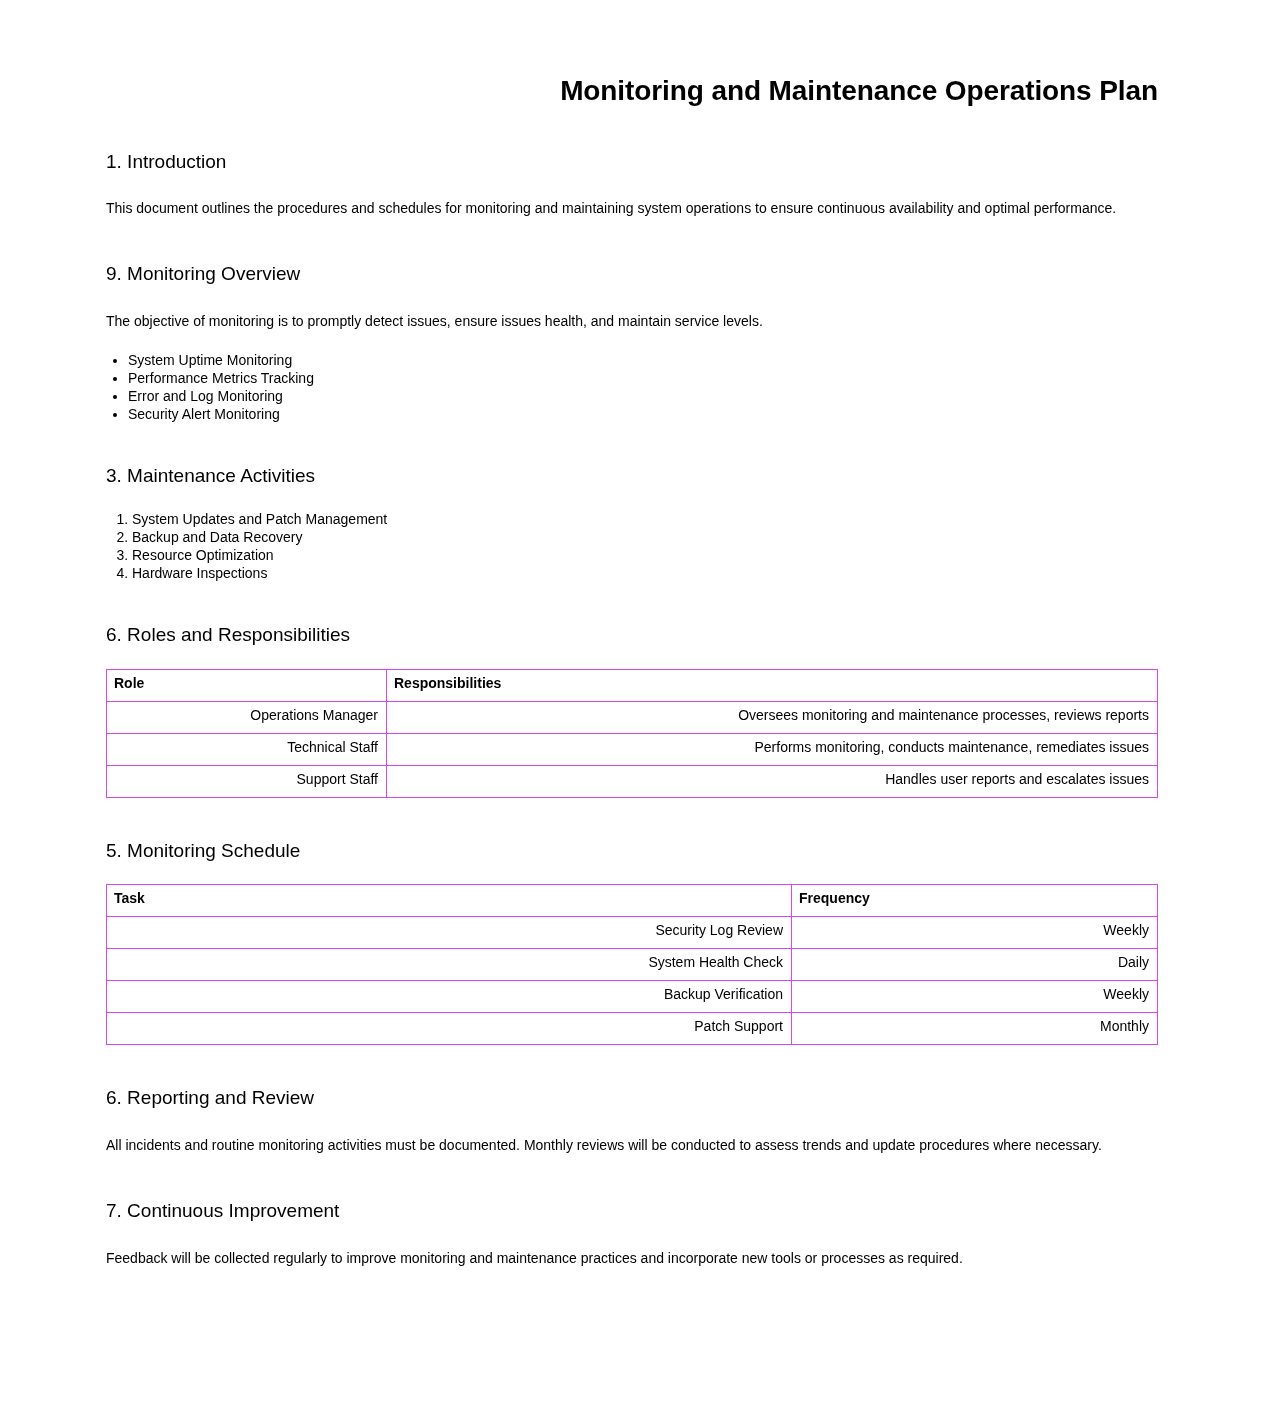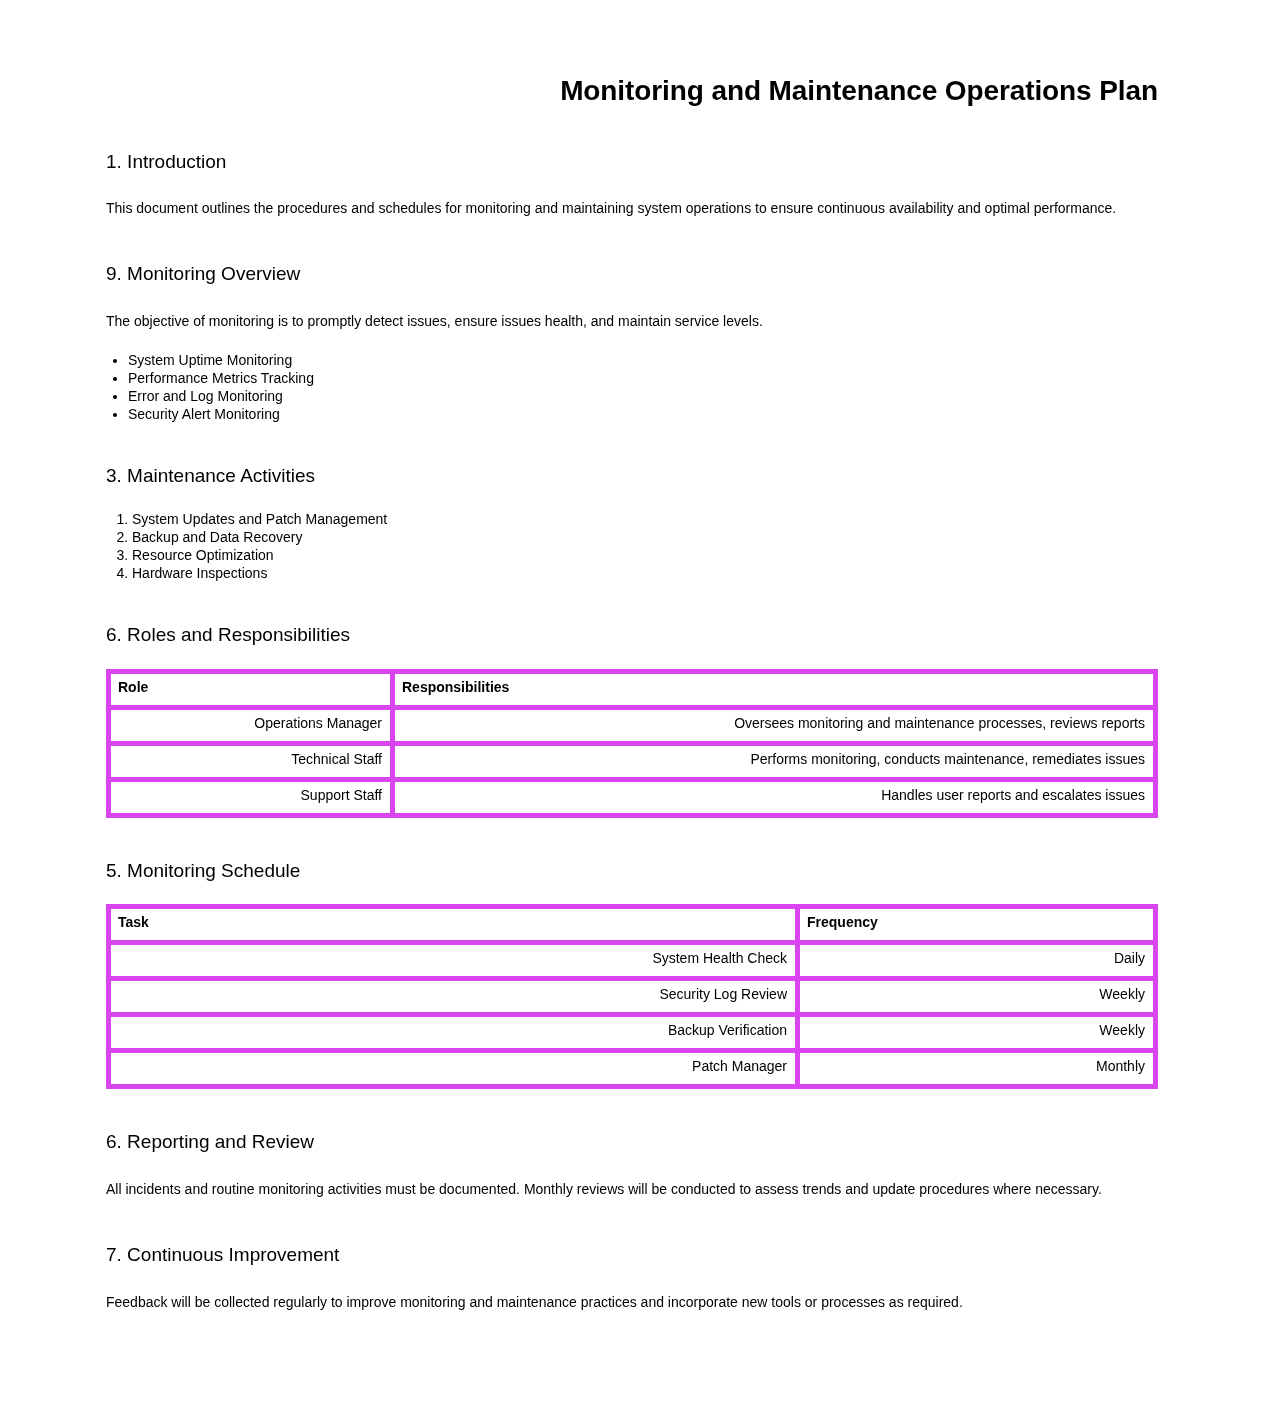--- a/index.html
+++ b/index.html
@@ -68,21 +68,21 @@
   }
   table.doc-table {
     border-collapse: collapse;
     width: 1052px;
     table-layout: fixed;
     margin-top: 2px;
     font-size: 14px;
   }
   table.doc-table th,
   table.doc-table td {
-    border: 5px solid #d946ef;
+    border: 1px solid #d946ef;
     text-align: left;
     vertical-align: middle;
     padding: 5px 8px 9px 7px;
     line-height: 17px;
     height: 17px;
   }
   table.doc-table th {
     font-weight: bold;
   }
   table.doc-table td {
@@ -160,33 +160,33 @@
     <h2 class="section-heading">5. Monitoring Schedule</h2>
     <table class="doc-table">
       <thead>
         <tr>
           <th class="col-a-sched">Task</th>
           <th>Frequency</th>
         </tr>
       </thead>
       <tbody>
         <tr>
+          <td>Security Log Review</td>
+          <td>Weekly</td>
+        </tr>
+        <tr>
           <td>System Health Check</td>
           <td>Daily</td>
         </tr>
         <tr>
-          <td>Security Log Review</td>
-          <td>Weekly</td>
-        </tr>
-        <tr>
           <td>Backup Verification</td>
           <td>Weekly</td>
         </tr>
         <tr>
-          <td>Patch Manager</td>
+          <td>Patch Support</td>
           <td>Monthly</td>
         </tr>
       </tbody>
     </table>
   </section>
 
   <section class="section">
     <h2 class="section-heading">6. Reporting and Review</h2>
     <p class="para">All incidents and routine monitoring activities must be documented. Monthly reviews will be conducted to assess trends and update procedures where necessary.</p>
   </section>

